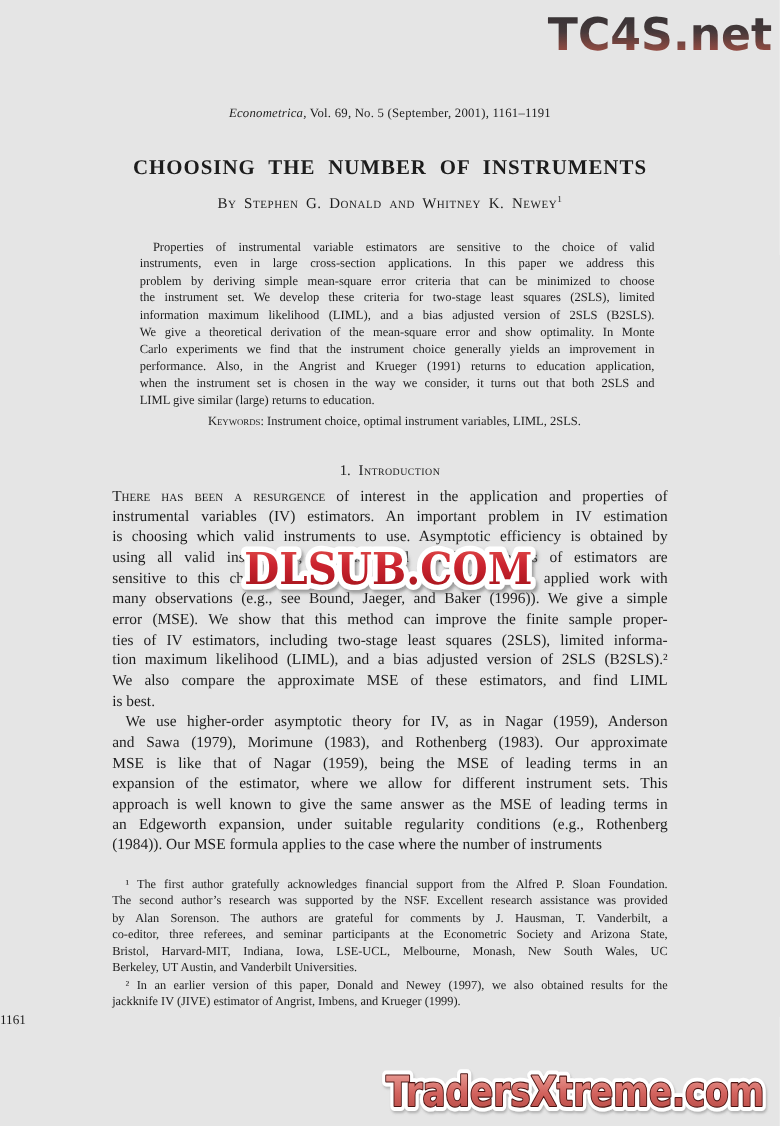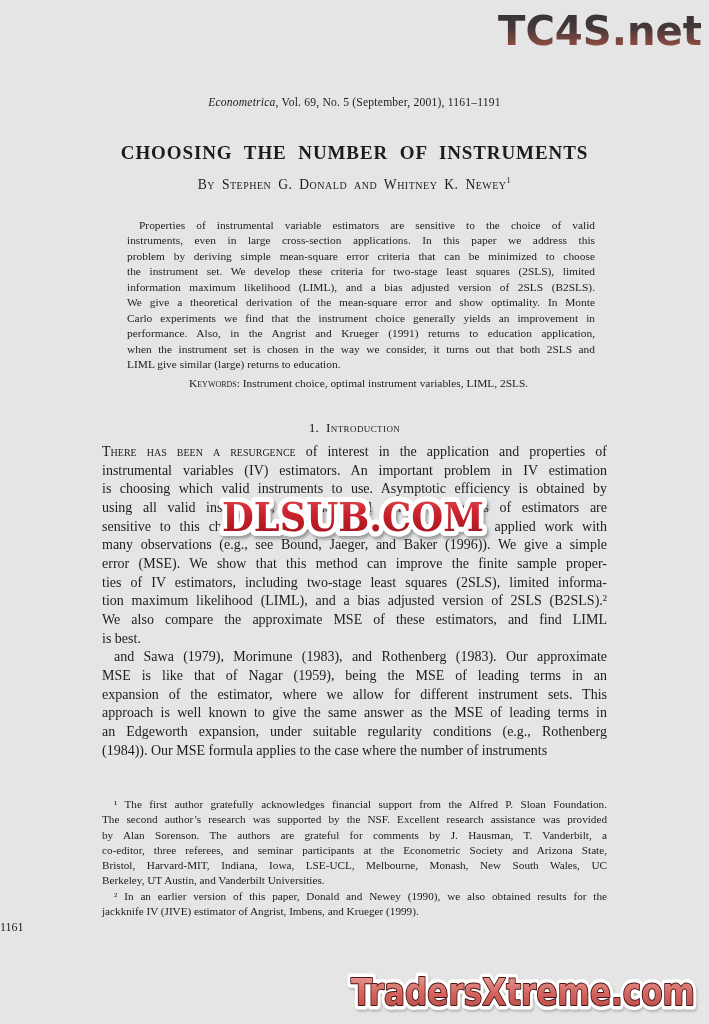--- a/index.html
+++ b/index.html
@@ -110,20 +110,21 @@
         <div class="line">using all valid instruments, but the small sample properties of estimators are</div>
         <div class="line">sensitive to this choice, a problem that is important even in applied work with</div>
         <div class="line">many observations (e.g., see Bound, Jaeger, and Baker (1996)). We give a simple</div>
         <div class="line">error (MSE). We show that this method can improve the finite sample proper-</div>
         <div class="line">ties of IV estimators, including two-stage least squares (2SLS), limited informa-</div>
         <div class="line">tion maximum likelihood (LIML), and a bias adjusted version of 2SLS (B2SLS).²</div>
         <div class="line">We also compare the approximate MSE of these estimators, and find LIML</div>
         <div class="line">is best.</div>
       </div>
     <div class="lines indent-first">
+        <div class="line">We use higher-order asymptotic theory for IV, as in Nagar (1959), Anderson</div>
         <div class="line">and Sawa (1979), Morimune (1983), and Rothenberg (1983). Our approximate</div>
         <div class="line">MSE is like that of Nagar (1959), being the MSE of leading terms in an</div>
         <div class="line">expansion of the estimator, where we allow for different instrument sets. This</div>
         <div class="line">approach is well known to give the same answer as the MSE of leading terms in</div>
         <div class="line">an Edgeworth expansion, under suitable regularity conditions (e.g., Rothenberg</div>
         <div class="line">(1984)). Our MSE formula applies to the case where the number of instruments</div>
       </div>
   </div>
 
   <div class="wm-mid">
@@ -146,21 +147,21 @@
   <div class="footnotes">
     <div class="lines indent-first">
         <div class="line">¹ The first author gratefully acknowledges financial support from the Alfred P. Sloan Foundation.</div>
         <div class="line">The second author’s research was supported by the NSF. Excellent research assistance was provided</div>
         <div class="line">by Alan Sorenson. The authors are grateful for comments by J. Hausman, T. Vanderbilt, a</div>
         <div class="line">co-editor, three referees, and seminar participants at the Econometric Society and Arizona State,</div>
         <div class="line">Bristol, Harvard-MIT, Indiana, Iowa, LSE-UCL, Melbourne, Monash, New South Wales, UC</div>
         <div class="line">Berkeley, UT Austin, and Vanderbilt Universities.</div>
       </div>
     <div class="lines indent-first">
-        <div class="line">² In an earlier version of this paper, Donald and Newey (1990), we also obtained results for the</div>
+        <div class="line">² In an earlier version of this paper, Donald and Newey (1997), we also obtained results for the</div>
         <div class="line">jackknife IV (JIVE) estimator of Angrist, Imbens, and Krueger (1999).</div>
       </div>
   </div>
 
   <div class="page-number">1161</div>
 
   <div class="wm-bottom">
     <svg width="371" height="58" viewBox="0 0 371 58">
       <defs>
         <linearGradient id="gBot" x1="0" y1="0" x2="0" y2="1">

